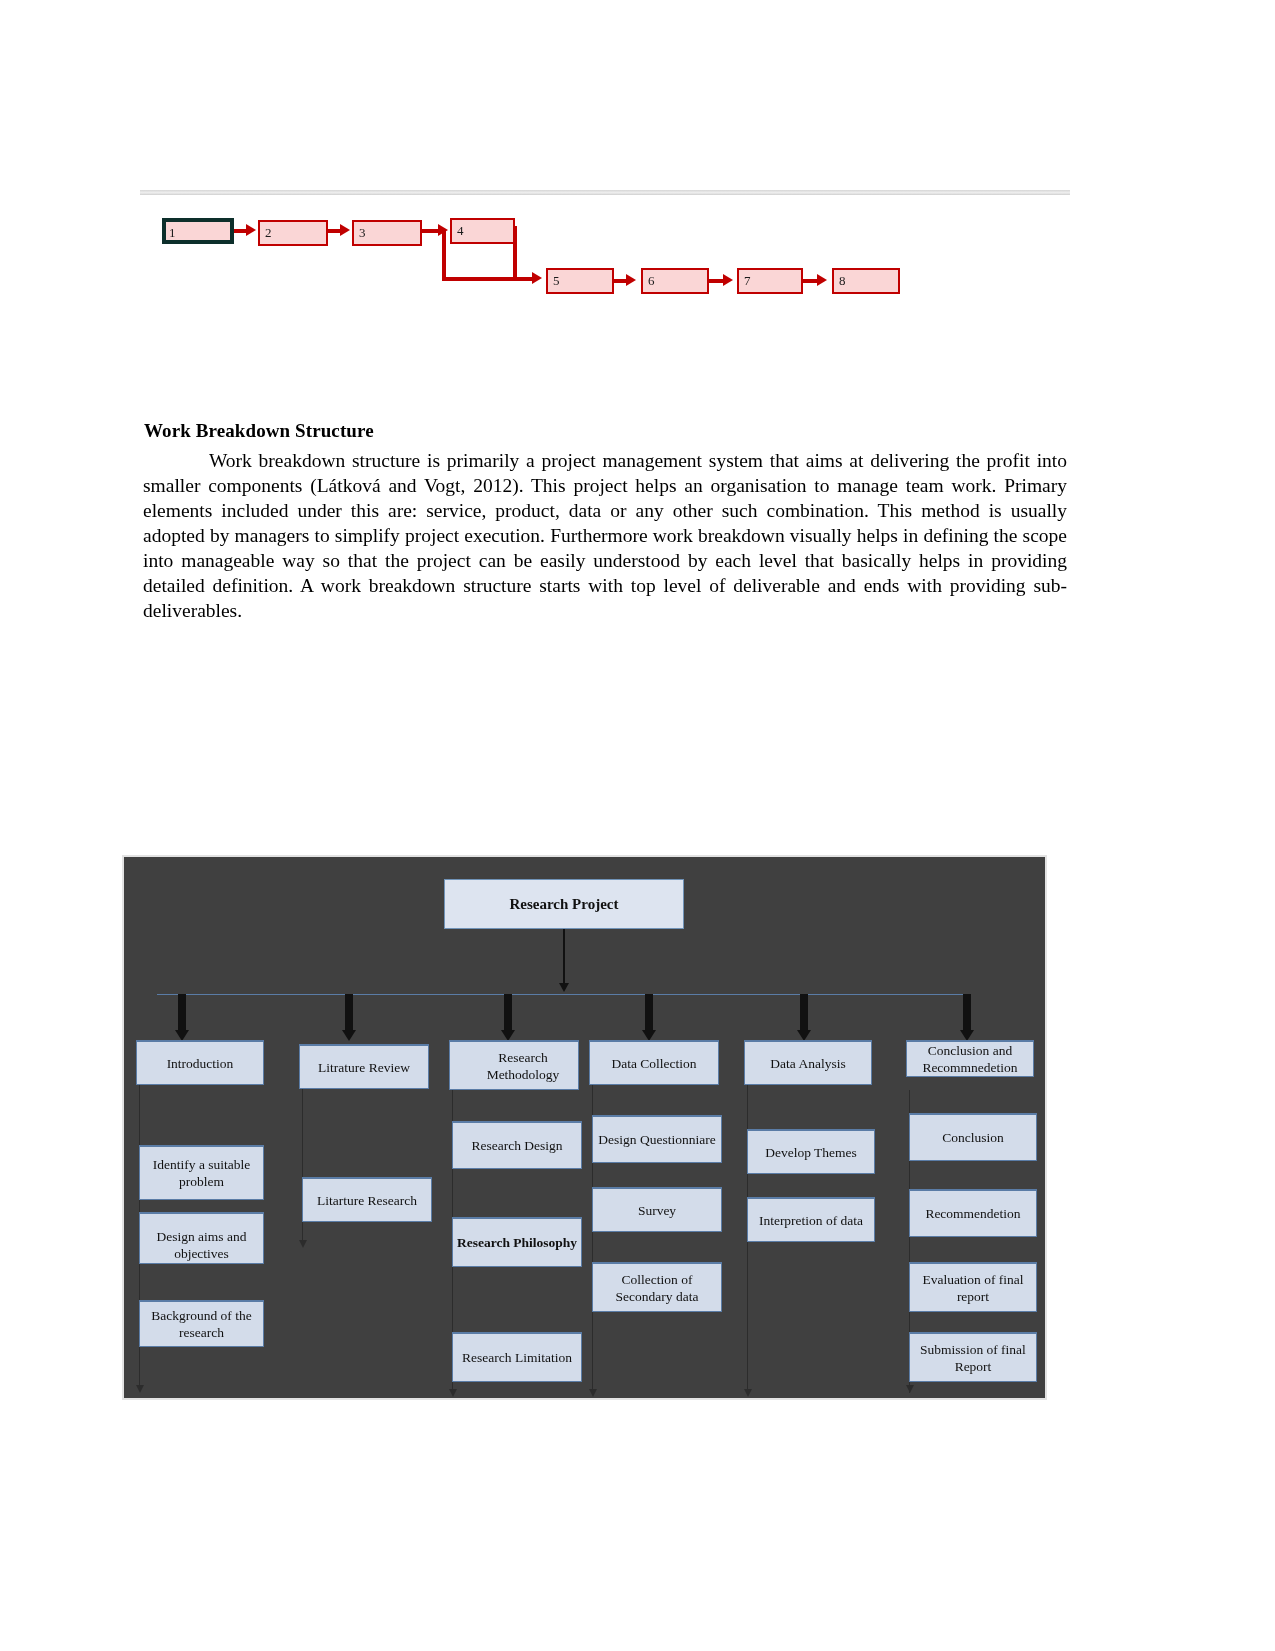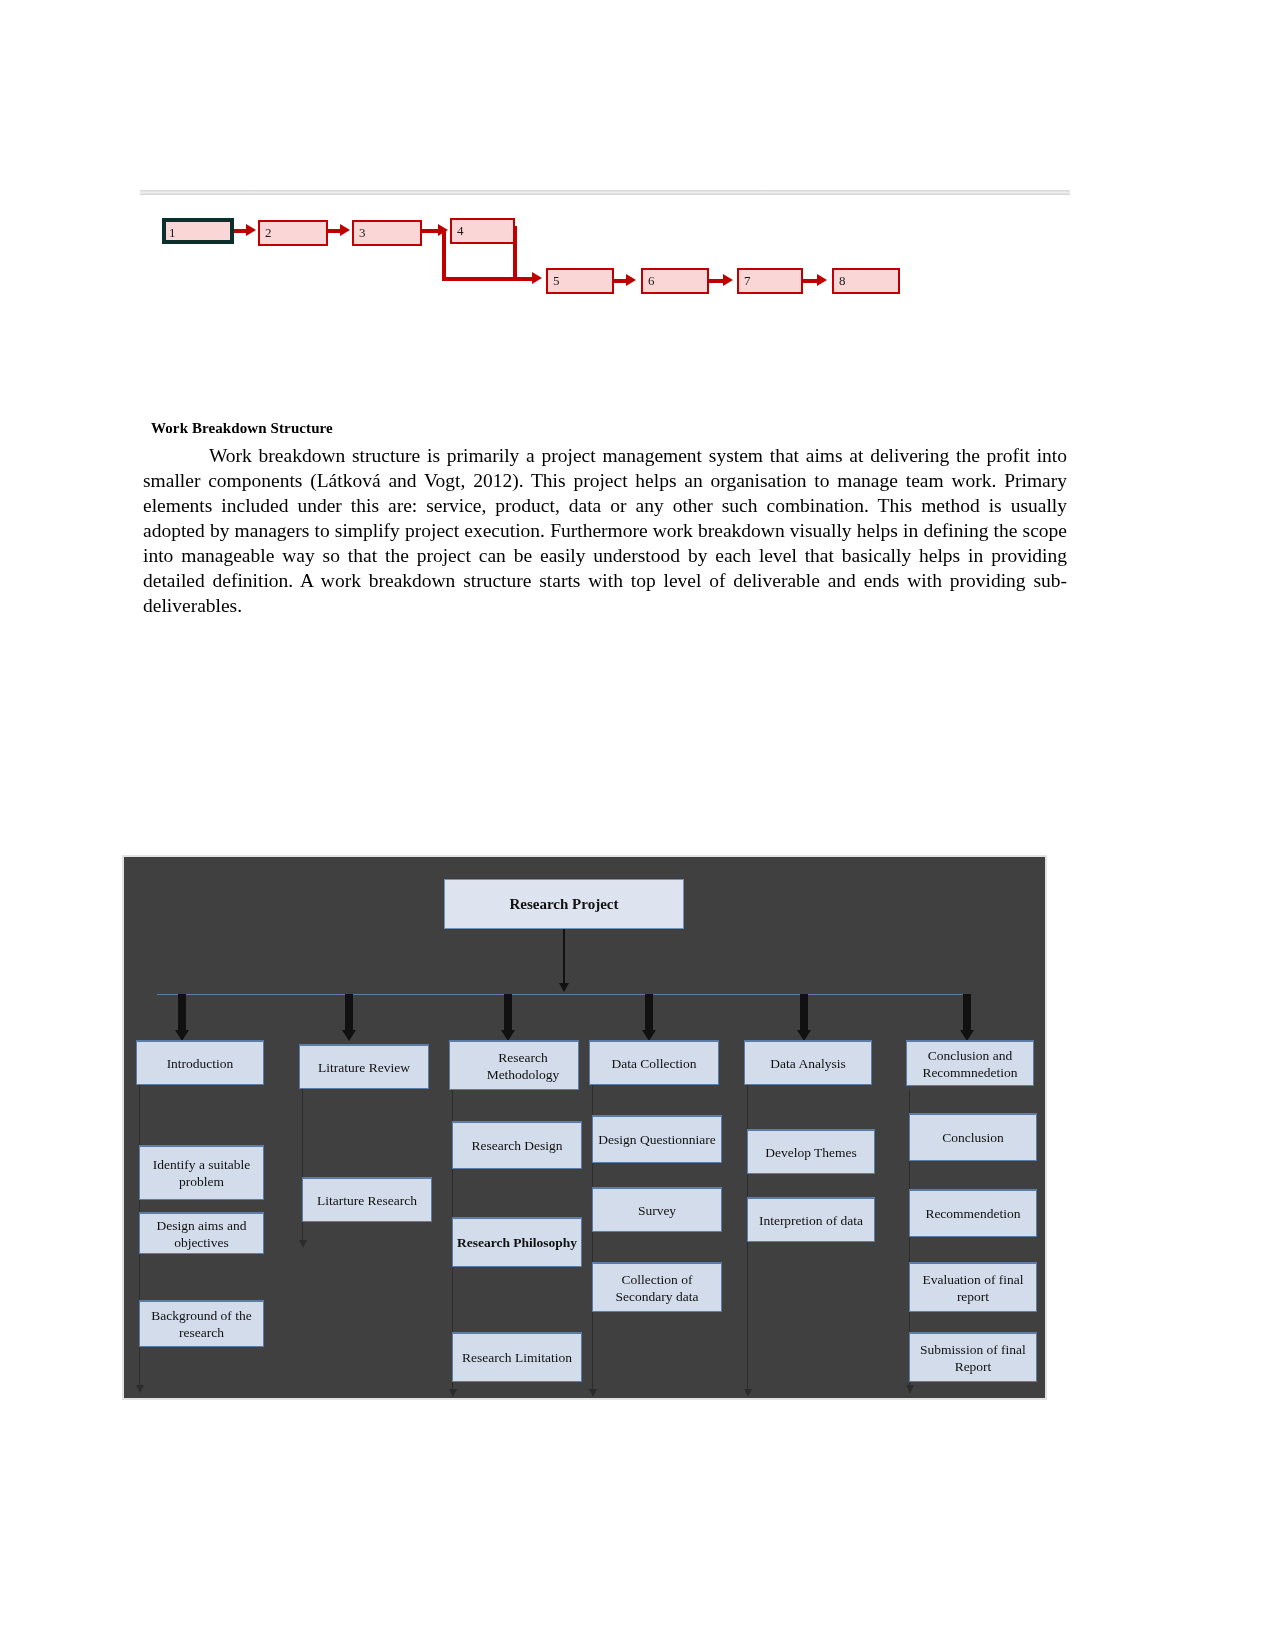--- a/index.html
+++ b/index.html
@@ -75,22 +75,22 @@
 
   
   #wbs-section {
     position: absolute;
     left: 140px;
     top: 420px;
     width: 930px;
   }
   #section-heading {
     font-weight: bold;
-    font-size: 15px;
-    margin: 0 0 6px 11px;
+    font-size: 19px;
+    margin: 0 0 6px 4px;
     letter-spacing: 0.1px;
   }
   #section-paragraph {
     margin: 3px;
     font-size: 19.5px;
     line-height: 25px;
     text-align: justify;
     text-indent: 66px;
   }
 
@@ -278,21 +278,21 @@
 
   <div class="wbs-box" style="left:12px; top:183px; width:128px; height:45px;">
     <span>Introduction</span>
   </div>
   <div class="wbs-line-v" style="left:15px; top:228px; height:304px;"></div>
   <div class="wbs-thin-head" style="left:12px; top:528px;"></div>
 
   <div class="wbs-box" style="left:15px; top:288px; width:125px; height:55px;">
     <span>Identify a suitable problem</span>
   </div>
-  <div class="wbs-box" style="left:15px; top:355px; width:125px; height:42px;">
+  <div class="wbs-box" style="left:15px; top:355px; width:125px; height:52px;align-items:flex-end;">
     <span>Design aims and objectives</span>
   </div>
   <div class="wbs-box" style="left:15px; top:443px; width:125px; height:47px;">
     <span>Background of the research</span>
   </div>
 
   <div class="wbs-box" style="left:175px; top:187px; width:130px; height:45px;">
     <span>Litrature Review</span>
   </div>
   <div class="wbs-line-v" style="left:178px; top:232px; height:155px;"></div>
@@ -340,21 +340,21 @@
   <div class="wbs-line-v" style="left:623px; top:228px; height:308px;"></div>
   <div class="wbs-thin-head" style="left:620px; top:532px;"></div>
 
   <div class="wbs-box" style="left:623px; top:272px; width:128px; height:45px;">
     <span>Develop Themes</span>
   </div>
   <div class="wbs-box" style="left:623px; top:340px; width:128px; height:45px;">
     <span>Interpretion of data</span>
   </div>
 
-  <div class="wbs-box" style="left:782px; top:183px; width:128px; height:46px;">
+  <div class="wbs-box" style="left:782px; top:183px; width:128px; height:37px;">
     <span>Conclusion and Recommnedetion</span>
   </div>
   <div class="wbs-line-v" style="left:785px; top:233px; height:303px;"></div>
   <div class="wbs-thin-head" style="left:782px; top:528px;"></div>
 
   <div class="wbs-box" style="left:785px; top:256px; width:128px; height:48px;">
     <span>Conclusion</span>
   </div>
   <div class="wbs-box" style="left:785px; top:332px; width:128px; height:48px;">
     <span>Recommendetion</span>

